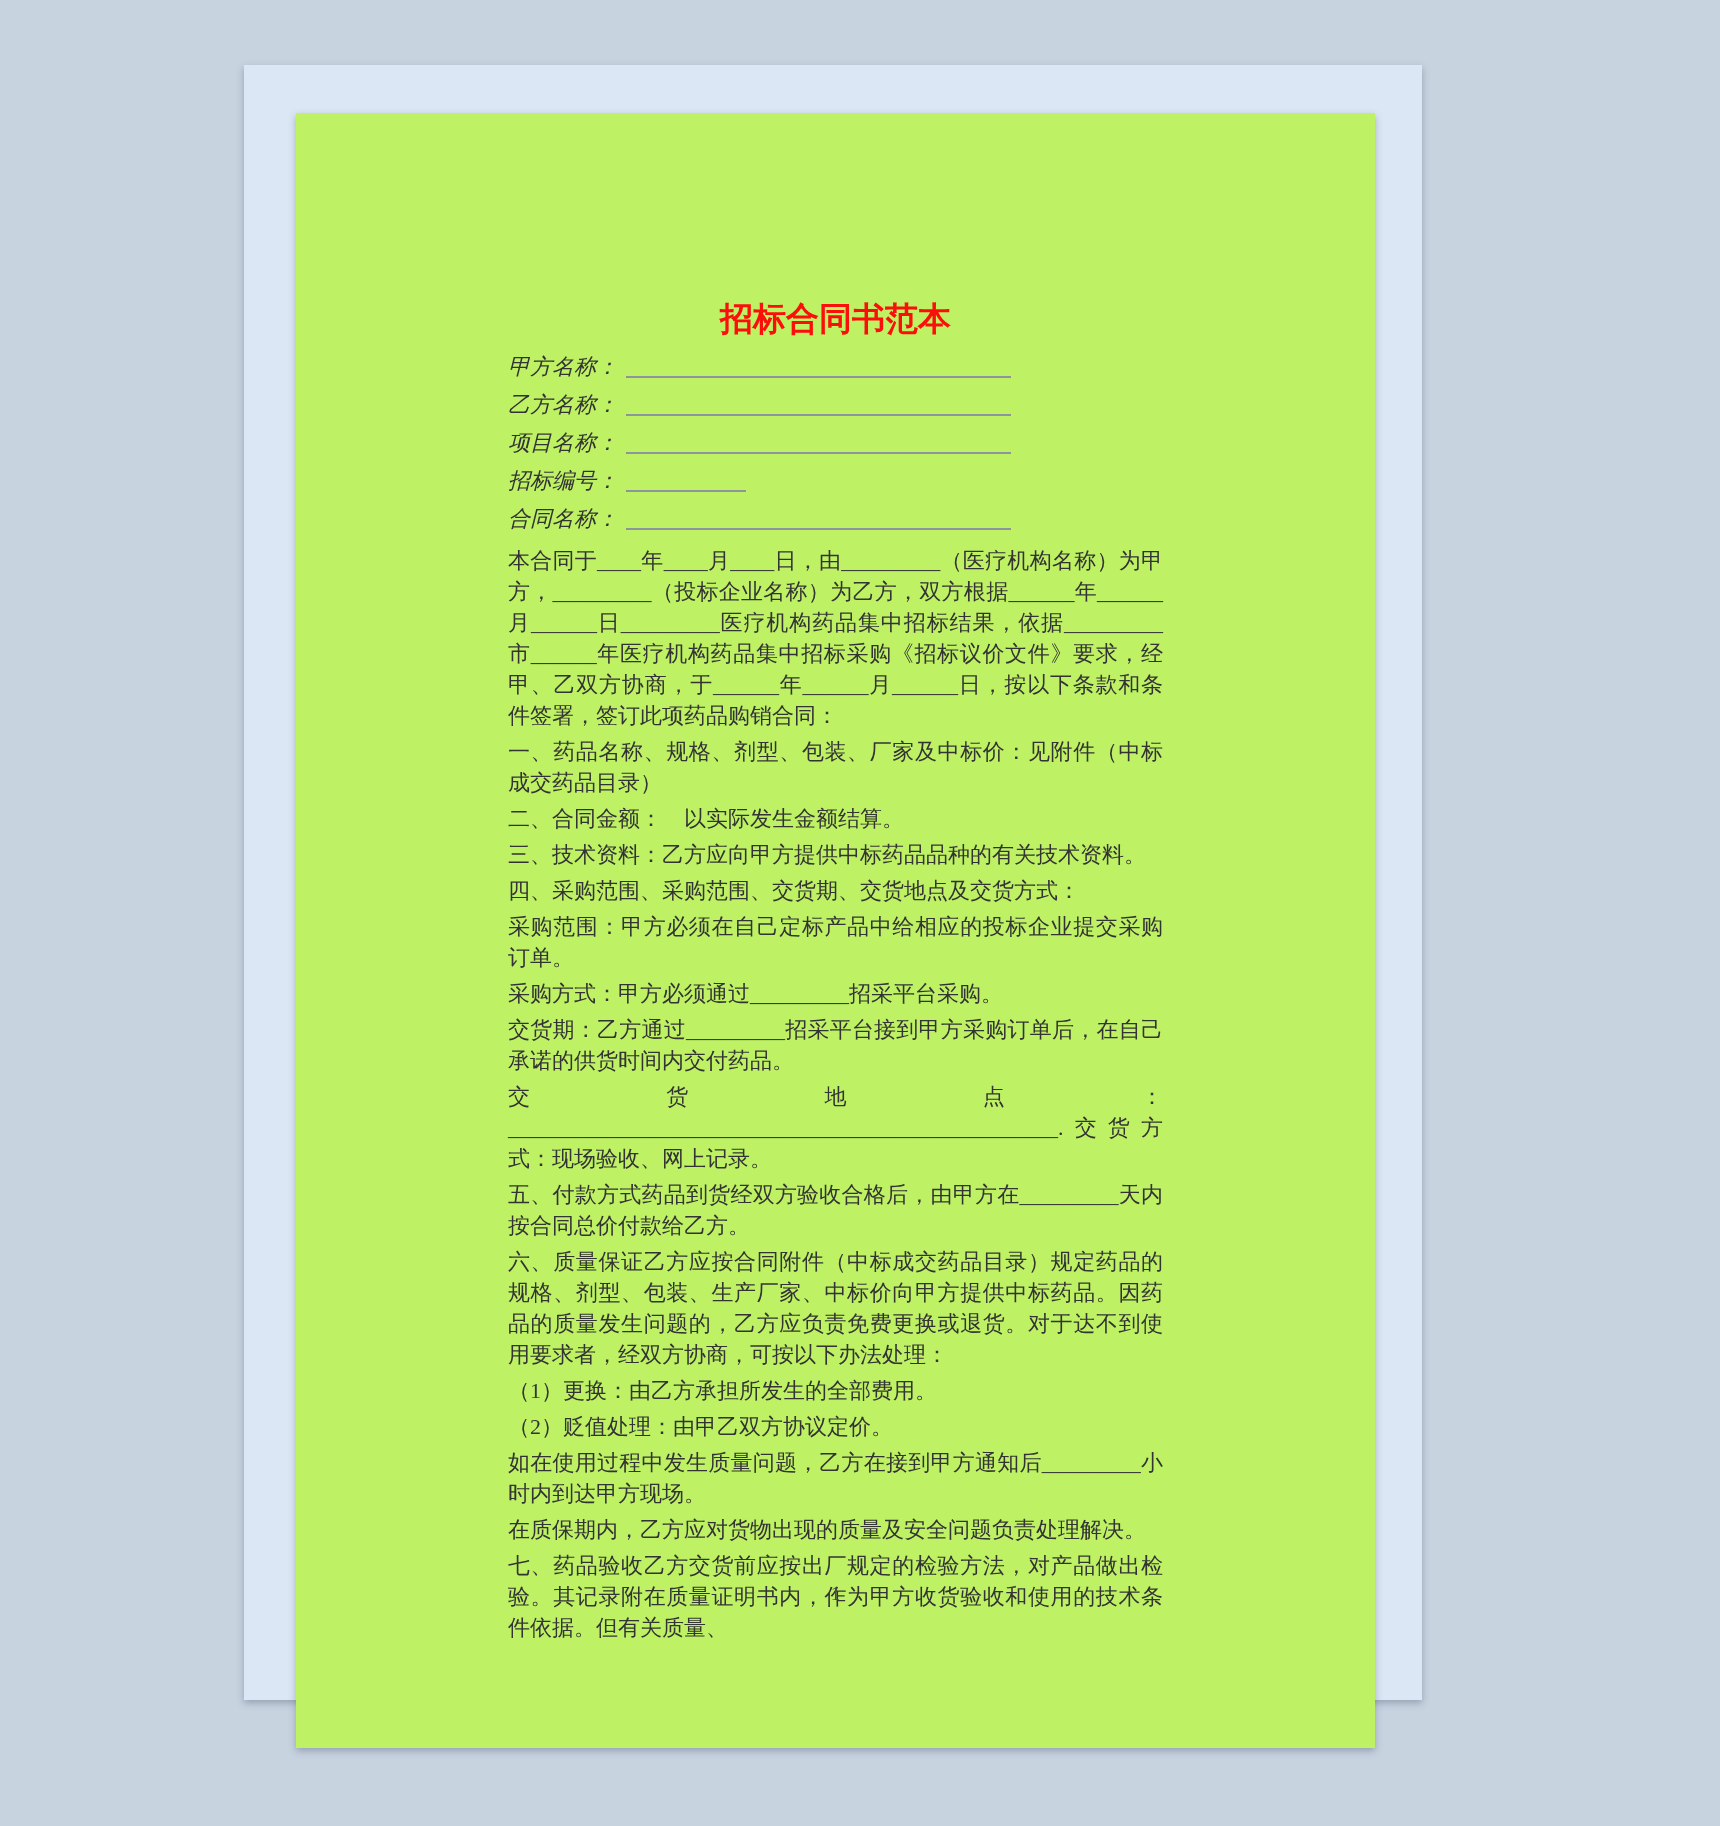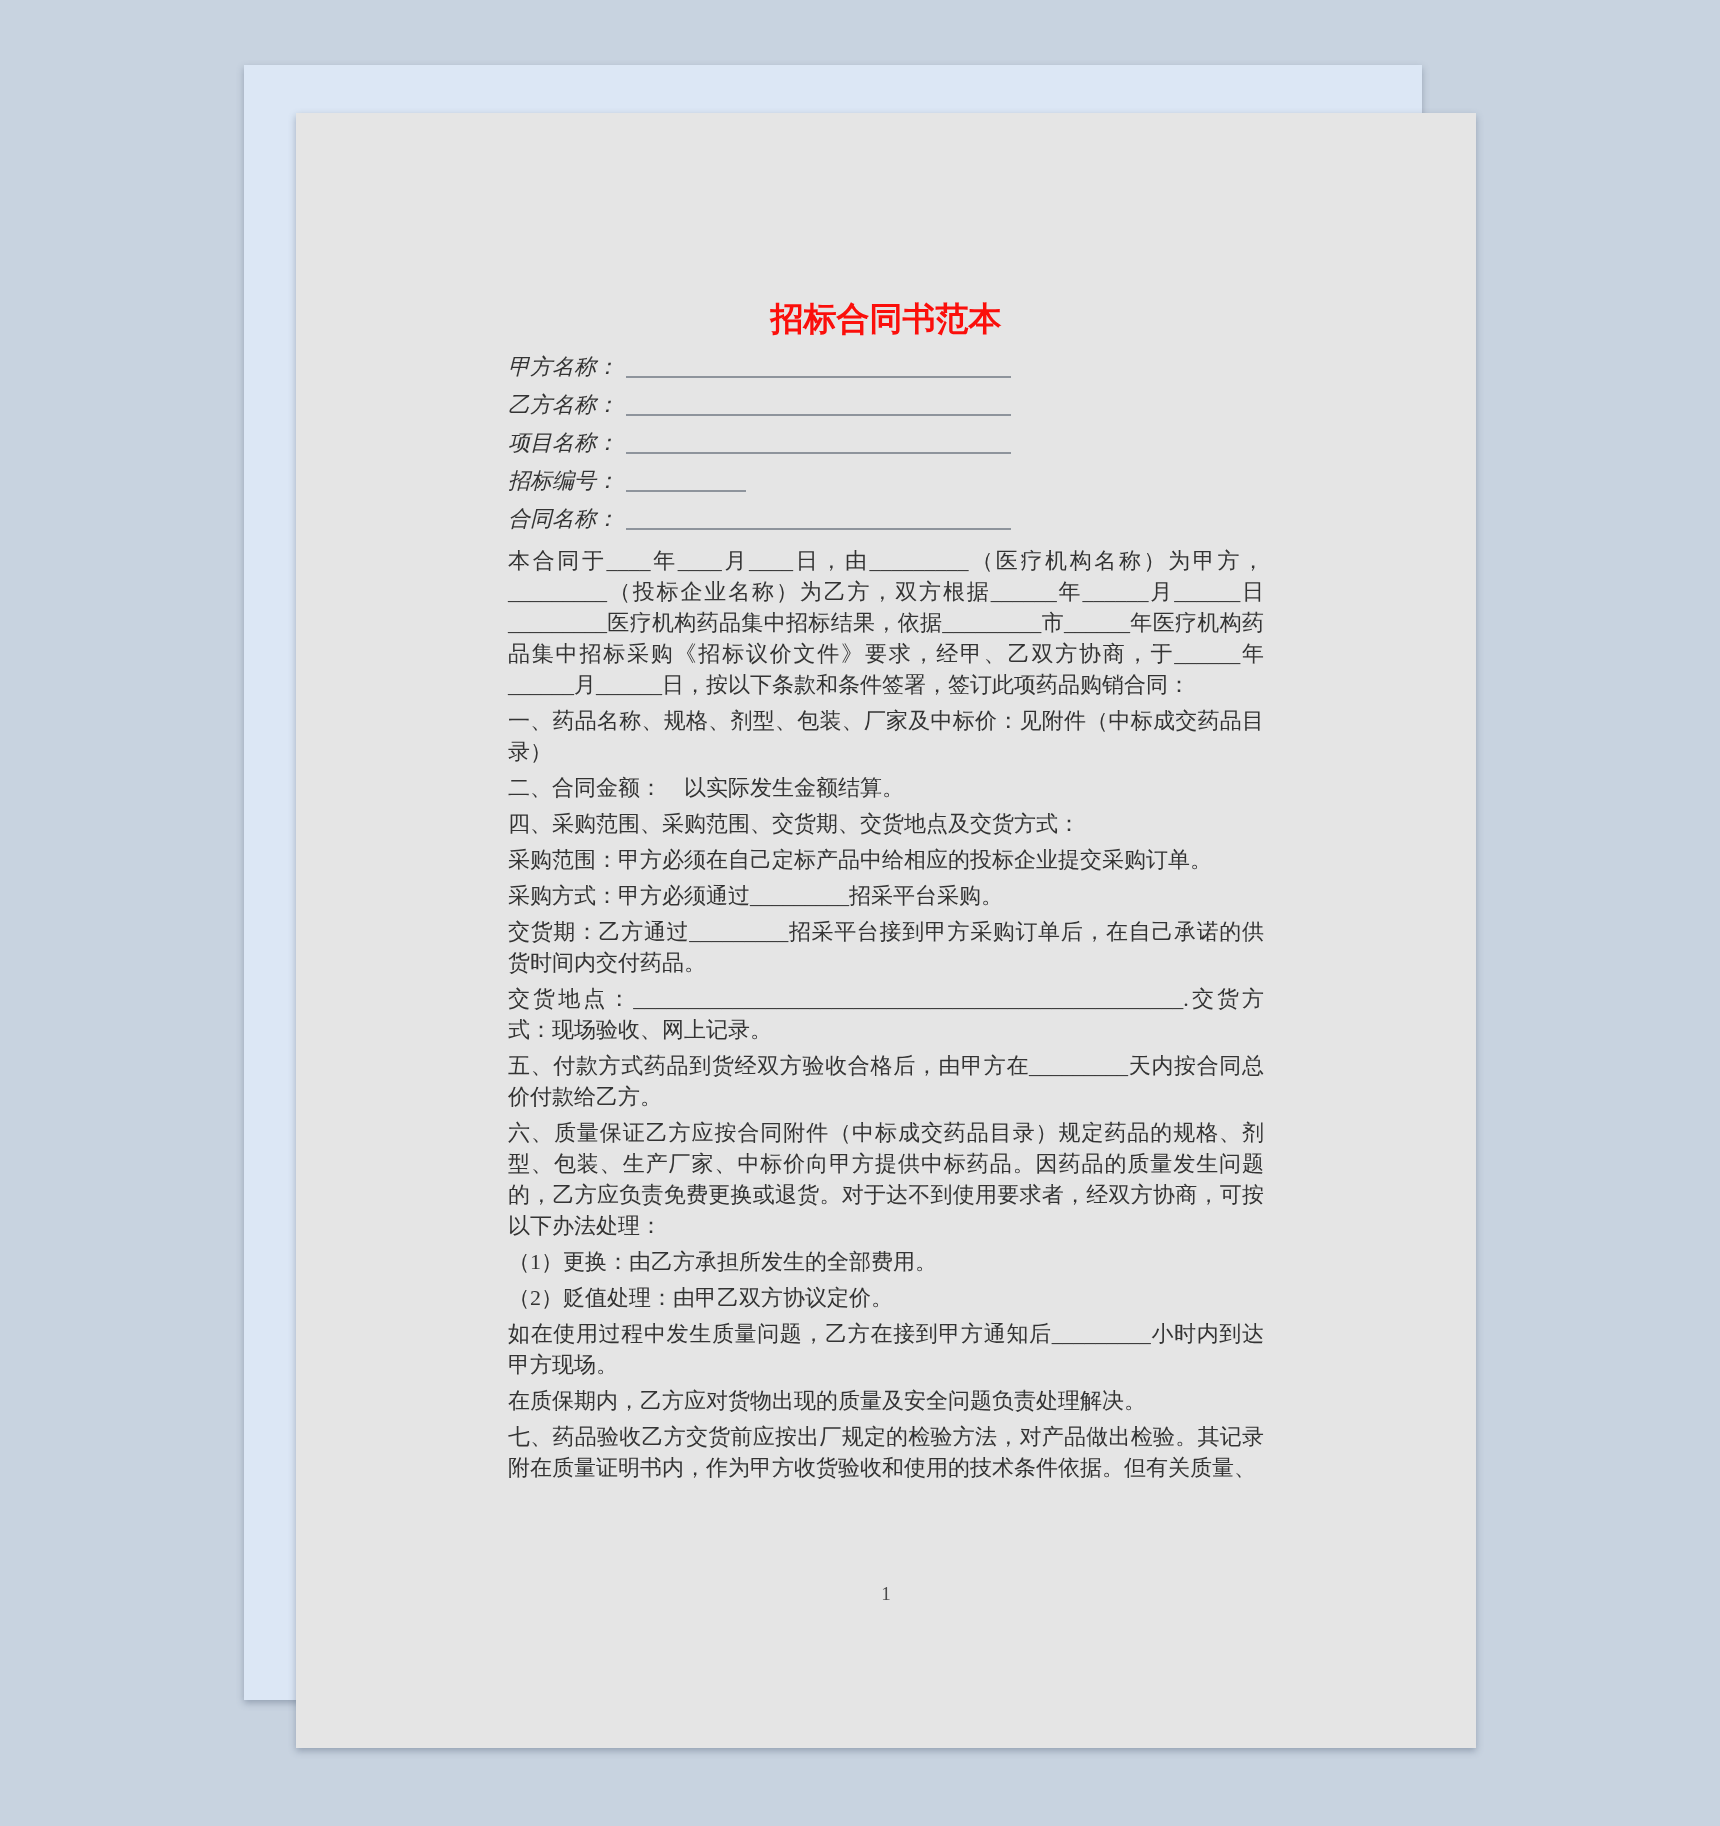--- a/index.html
+++ b/index.html
@@ -12,22 +12,22 @@
   }
   .sheet { position: absolute; }
   .sheet-back {
     left: 244px; top: 65px;
     width: 1178px; height: 1635px;
     background: #dce7f5;
     box-shadow: 0 3px 7px rgba(84,100,122,0.45);
   }
   .sheet-front {
     left: 296px; top: 113px;
-    width: 1180px; height: 1635px;
-    background: #e5e5e5;
+    width: 1079px; height: 1635px;
+    background: #bef264;
     box-shadow: 0 3px 7px rgba(84,100,122,0.45);
   }
   .doc {
     position: absolute; inset: 0;
     padding: 0 212px;
     color: #333333;
   }
   .doc-title {
     margin: 186px 0 0 0;
     text-align: center;
@@ -94,20 +94,21 @@
       </div>
       <div class="form-row">
         <span>合同名称：</span><span class="blank blank-long"></span>
       </div>
     </div>
 
     <div class="paras">
       <p>本合同于____年____月____日，由_________（医疗机构名称）为甲方，_________（投标企业名称）为乙方，双方根据______年______月______日_________医疗机构药品集中招标结果，依据_________市______年医疗机构药品集中招标采购《招标议价文件》要求，经甲、乙双方协商，于______年______月______日，按以下条款和条件签署，签订此项药品购销合同：</p>
       <p>一、药品名称、规格、剂型、包装、厂家及中标价：见附件（中标成交药品目录）</p>
       <p>二、合同金额：　以实际发生金额结算。</p>
+      <p>三、技术资料：乙方应向甲方提供中标药品品种的有关技术资料。</p>
       <p>四、采购范围、采购范围、交货期、交货地点及交货方式：</p>
       <p>采购范围：甲方必须在自己定标产品中给相应的投标企业提交采购订单。</p>
       <p>采购方式：甲方必须通过_________招采平台采购。</p>
       <p>交货期：乙方通过_________招采平台接到甲方采购订单后，在自己承诺的供货时间内交付药品。</p>
       <p>交货地点：__________________________________________________.交货方式：现场验收、网上记录。</p>
       <p>五、付款方式药品到货经双方验收合格后，由甲方在_________天内按合同总价付款给乙方。</p>
       <p>六、质量保证乙方应按合同附件（中标成交药品目录）规定药品的规格、剂型、包装、生产厂家、中标价向甲方提供中标药品。因药品的质量发生问题的，乙方应负责免费更换或退货。对于达不到使用要求者，经双方协商，可按以下办法处理：</p>
       <p>（1）更换：由乙方承担所发生的全部费用。</p>
       <p>（2）贬值处理：由甲乙双方协议定价。</p>
       <p>如在使用过程中发生质量问题，乙方在接到甲方通知后_________小时内到达甲方现场。</p>

